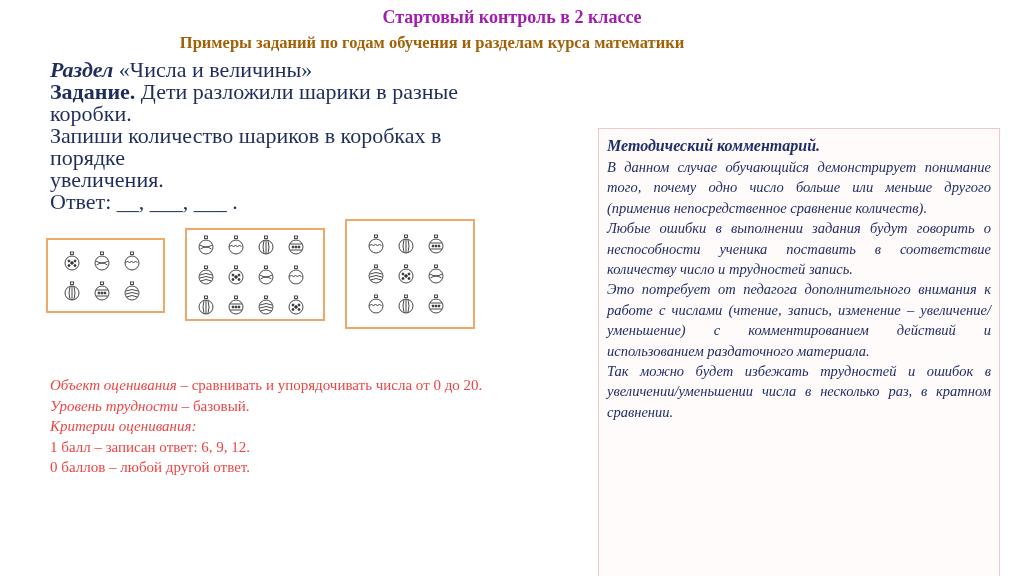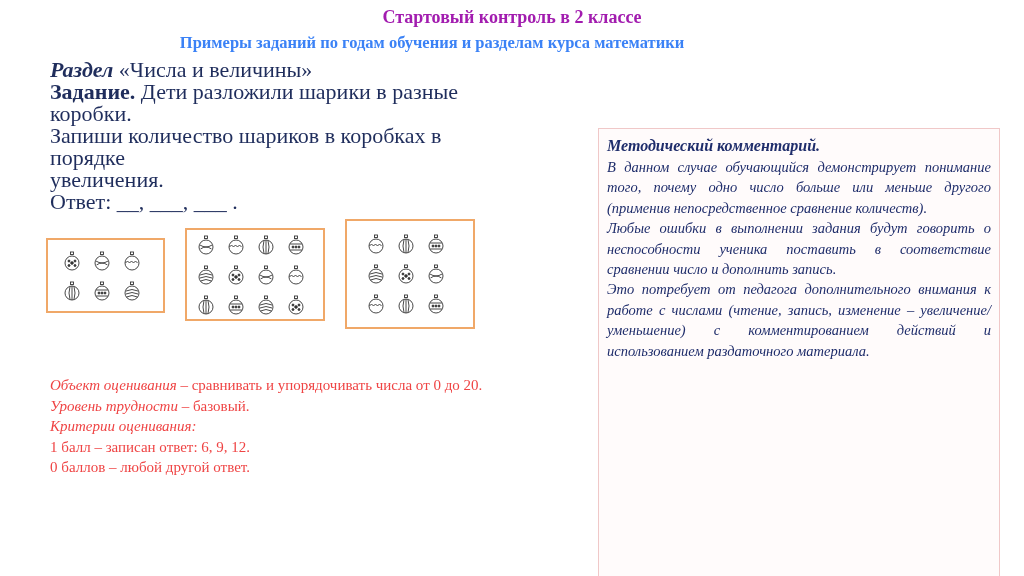--- a/index.html
+++ b/index.html
@@ -6,21 +6,21 @@
   body {
     width: 1024px; height: 576px; background: #ffffff; position: relative; overflow: hidden;
     font-family: "Liberation Serif", "DejaVu Serif", serif;
   }
   .title {
     position: absolute; left: 0; width: 1024px; top: 7px; text-align: center;
     color: #a21caf; font-weight: bold; font-size: 18px;
   }
   .subtitle {
     position: absolute; left: 0; width: 864px; top: 33px; text-align: center;
-    color: #3b82f6; font-weight: bold; font-size: 16.5px;
+    color: #a16207; font-weight: bold; font-size: 16.5px;
   }
   .task {
     position: absolute; left: 50px; top: 59px; width: 450px;
     color: #1f2d5c; font-size: 22px; line-height: 22px;
   }
   .task .lbl-i { font-style: italic; font-weight: bold; }
   .task .lbl-b { font-weight: bold; }
   .box {
     position: absolute; border: 2px solid #f0a868; background: #fff; box-sizing: border-box;
     display: grid; justify-content: center; align-content: center;
@@ -293,15 +293,16 @@
     <span class="it">Уровень трудности</span><span> – базовый.</span>
   </div>
   <div class="it">Критерии оценивания:</div>
   <div>1 балл – записан ответ: 6, 9, 12.</div>
   <div>0 баллов – любой другой ответ.</div>
 </div>
 
 <div class="comment">
   <div class="head">Методический комментарий.</div>
   <p>В данном случае обучающийся демонстрирует понимание того, почему одно число больше или меньше другого (применив непосредственное сравнение количеств).</p>
-  <p>Любые ошибки в выполнении задания будут говорить о неспособности ученика поставить в соответствие сравнении число и дополнить запись.</p>
+  <p>Любые ошибки в выполнении задания будут говорить о неспособности ученика поставить в соответствие количеству число и трудностей запись.</p>
   <p>Это потребует от педагога дополнительного внимания к работе с числами (чтение, запись, изменение – увеличение/уменьшение) с комментированием действий и использованием раздаточного материала.</p>
+  <p>Так можно будет избежать трудностей и ошибок в увеличении/уменьшении числа в несколько раз, в кратном сравнении.</p>
 </div>
 
 </body></html>

